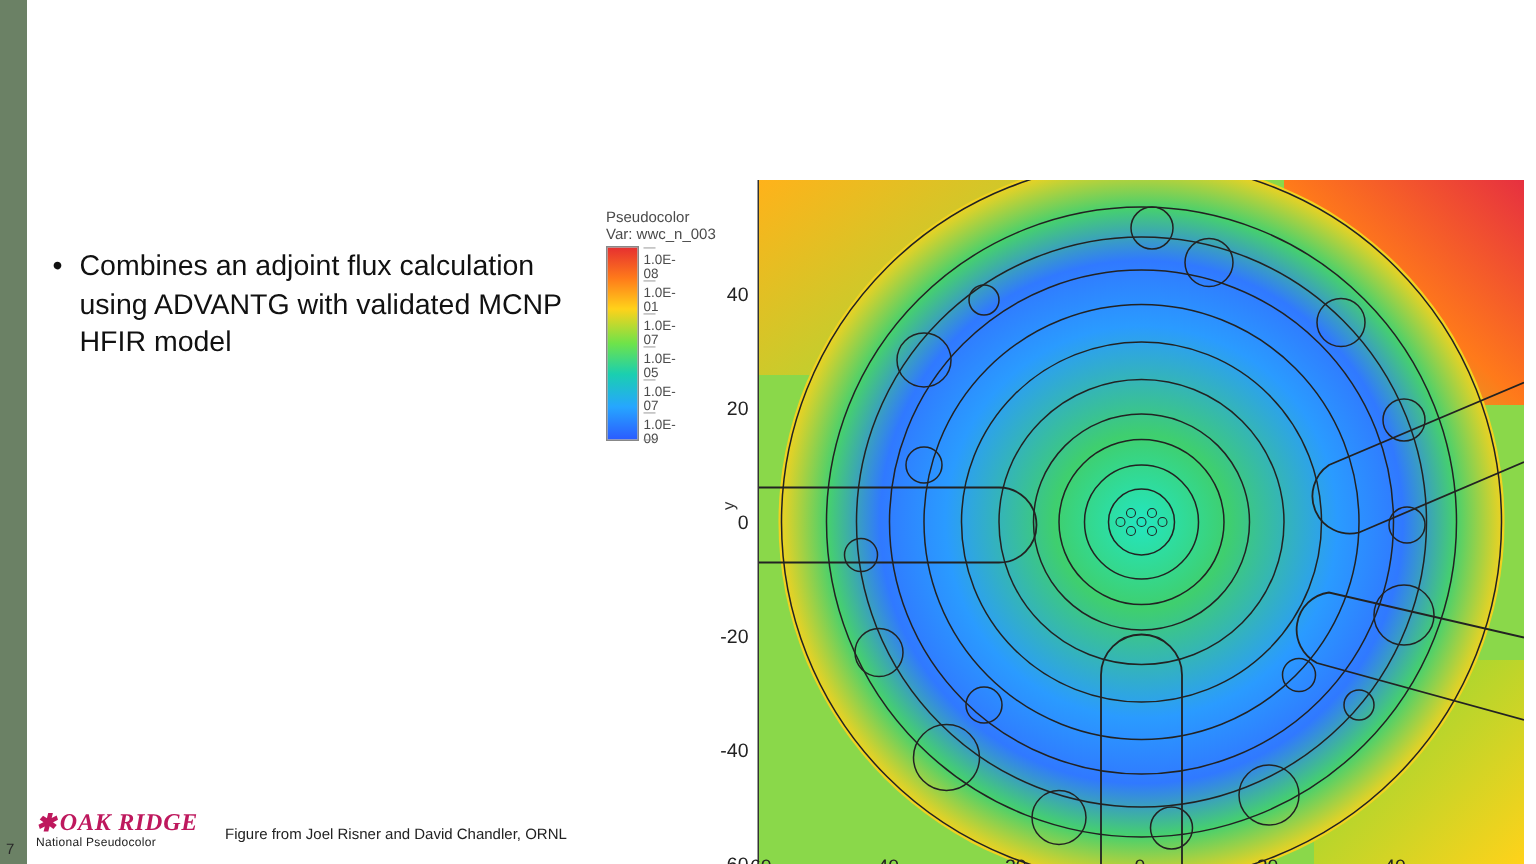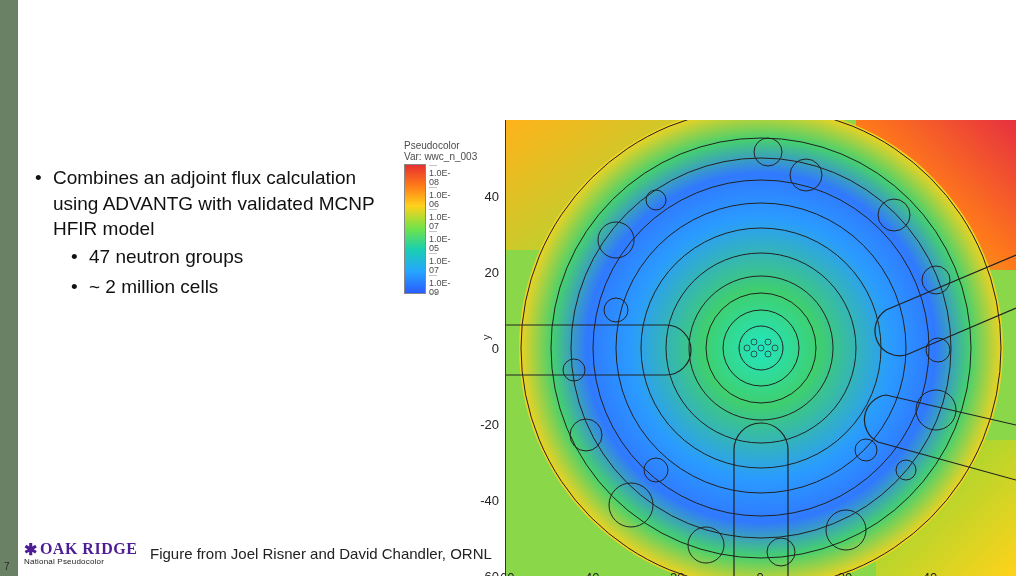--- a/index.html
+++ b/index.html
@@ -6,23 +6,23 @@
   html, body { width: 1024px; height: 576px; overflow: hidden; font-family: Arial, Helvetica, sans-serif; background: #fff; }
   .slide { position: relative; width: 1024px; height: 576px; background: #fff; }
   .side-accent { position: absolute; left: 0; top: 0; width: 18px; height: 576px; background: #6b8165; }
   .title { position: absolute; left: 45px; top: 18px; width: 900px; font-family: "Century Gothic", "Segoe UI", Arial, sans-serif; font-weight: 400; font-size: 31px; line-height: 1.05; color: #111; }
   .bullets { position: absolute; left: 35px; top: 165px; width: 350px; font-size: 19px; color: #111; line-height: 1.35; }
   .bullets ul { list-style: none; }
   .bullets li { position: relative; padding-left: 18px; margin-bottom: 4px; }
   .bullets li::before { content: "•"; position: absolute; left: 0; top: 0; }
   .bullets ul ul { margin-left: 18px; margin-top: 2px; }
   .bullets ul ul li { padding-left: 18px; }
-  .credit { position: absolute; left: 150px; bottom: 14px; font-size: 15px; color: #222; }
+  .credit { position: absolute; left: 150px; bottom: 14px; font-size: 10px; color: #222; }
   .logo { position: absolute; left: 24px; bottom: 10px; }
-  .logo-text { font-family: Georgia, "Times New Roman", serif; font-variant: small-caps; font-weight: 700; font-size: 16px; color: #4c1d95; display: block; letter-spacing: 0.5px; }
+  .logo-text { font-family: Georgia, "Times New Roman", serif; font-variant: small-caps; font-weight: 700; font-size: 16px; color: #be185d; display: block; letter-spacing: 0.5px; font-style: italic; }
   .logo-star { font-size: 16px; display: inline-block; margin-right: 2px; vertical-align: -1px; }
   .logo-sub { font-family: Arial, sans-serif; font-size: 8px; display: block; margin-top: -2px; letter-spacing: 0.2px; color: #222; }
   .slideno { position: absolute; left: 4px; bottom: 4px; font-size: 10px; color: #282828; background: #6b8165; }
   
   .cbar-wrap { position: absolute; left: 372px; top: 140px; width: 100px; height: 170px; margin-left: 32px; }
   .cbar-title { font-size: 10px; color: #4b4b4b; line-height: 1.1; white-space: pre; }
   .cbar { position: absolute; left: 0; top: 24px; width: 22px; height: 130px; background: linear-gradient(to bottom, #e63030 0%, #ff7a1a 16%, #ffd21a 32%, #6ee34a 50%, #1acfb0 66%, #26a6ff 83%, #2b5cff 100%); border: 1px solid #888; }
   .cbar-ticks { position: absolute; left: 25px; top: 20px; font-size: 9px; color: #4b4b4b; line-height: 1; }
   .cbar-ticks div { position: absolute; left: 0; }
   .cbar-ticks div::before { content: "—"; margin-right: 2px; color: #888; font-size: 8px; }
@@ -37,34 +37,30 @@
 </head>
 <body>
 <div class="slide">
 
   <div class="side-accent"></div>
 
 
   <div class="bullets">
     <ul>
       <li><span>Combines an adjoint flux calculation using ADVANTG with validated MCNP HFIR model</span>
-        <ul>
-          <li><span>47 neutron groups</span></li>
-          <li><span>~ 2 million cells</span></li>
-        </ul>
       </li>
     </ul>
   </div>
 
   <div class="cbar-wrap">
     <div class="cbar-title"><span>Pseudocolor</span><br><span>Var: wwc_n_003</span></div>
     <div class="cbar"></div>
     <div class="cbar-ticks">
       <div style="top:0px">1.0E-08</div>
-      <div style="top:22px">1.0E-06</div>
+      <div style="top:22px">1.0E-01</div>
       <div style="top:44px">1.0E-07</div>
       <div style="top:66px">1.0E-05</div>
       <div style="top:88px">1.0E-07</div>
       <div style="top:110px">1.0E-09</div>
       <div style="top:128px"></div>
     </div>
   </div>
 
   <div class="figure">
     <svg class="plot-svg" viewBox="0 0 510 456">

